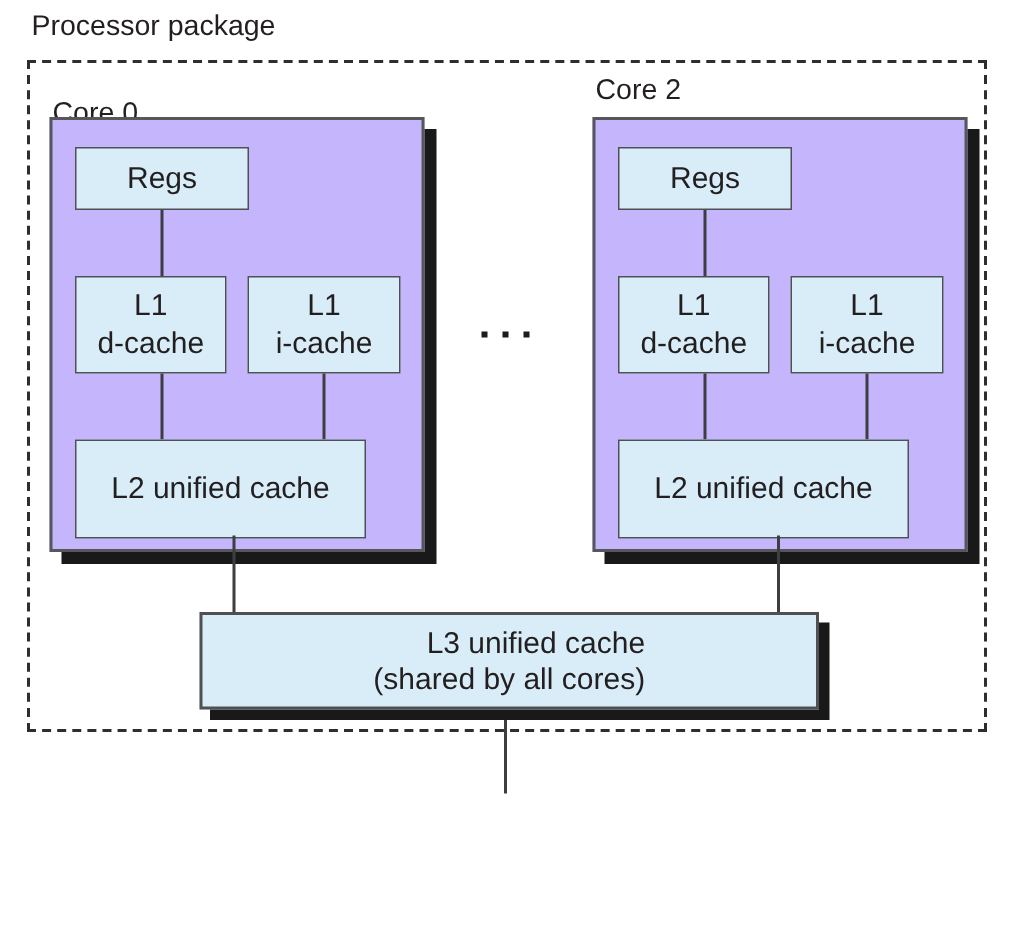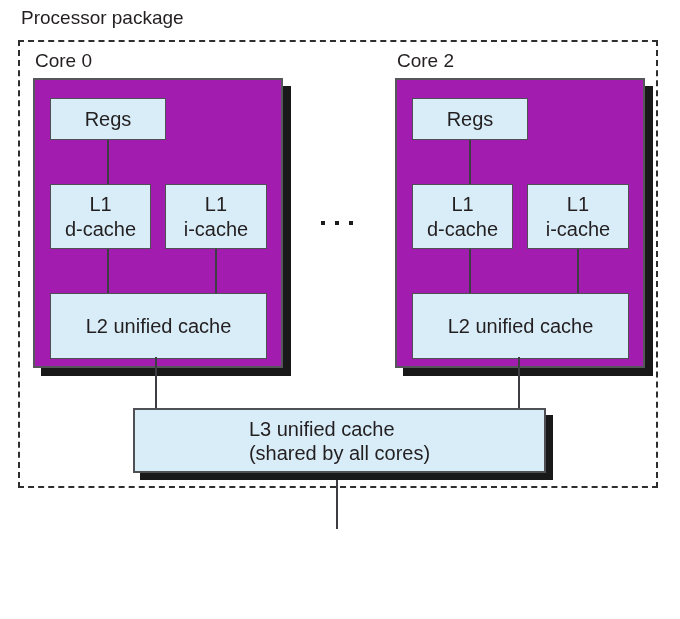--- a/index.html
+++ b/index.html
@@ -25,21 +25,21 @@
   .package-boundary {
     position: absolute;
     left: 18px; top: 40px;
     width: 640px; height: 448px;
     border: 2px dashed #2e2e2e;
   }
   .core {
     position: absolute;
     top: 78px;
     width: 250px; height: 290px;
-    background: #a21caf;
+    background: #c4b5fd;
     border: 2px solid #55575b;
     box-shadow: 8px 8px 0 #191919;
   }
   .core-0 { left: 33px; }
   .core-3 { left: 395px; }
   .cache-box {
     position: absolute;
     background: #d8edf8;
     border: 1.5px solid #4e5054;
     display: flex;
@@ -47,21 +47,21 @@
     justify-content: center;
     text-align: center;
     font-size: 20px;
     line-height: 25px;
     white-space: pre-line;
     color: #231f20;
   }
   .regs   { left: 15px;  top: 18px;  width: 116px; height: 42px; }
   .l1d    { left: 15px;  top: 104px; width: 101px; height: 65px; }
   .l1i    { left: 130px; top: 104px; width: 102px; height: 65px; }
-  .l2     { left: 15px;  top: 213px; width: 217px; height: 66px; }
+  .l2     { left: 15px;  top: 213px; width: 194px; height: 66px; }
   .vline {
     position: absolute;
     width: 2px;
     background: #3c3e42;
   }
   .line-regs-l1d { left: 72px;  top: 60px;  height: 44px; }
   .line-l1d-l2   { left: 72px;  top: 169px; height: 44px; }
   .line-l1i-l2   { left: 180px; top: 169px; height: 44px; }
   .line-l2-l3-left  { left: 155px; top: 357px; height: 52px; z-index: 3; }
   .line-l2-l3-right { left: 518px; top: 357px; height: 52px; z-index: 3; }
@@ -69,21 +69,21 @@
   .l3-box {
     position: absolute;
     left: 133px; top: 408px;
     width: 413px; height: 65px;
     background: #d8edf8;
     border: 2px solid #4e5054;
     box-shadow: 7px 7px 0 #191919;
     display: flex;
     align-items: center;
     justify-content: center;
-    text-align: left;
+    text-align: right;
     font-size: 20px;
     line-height: 24px;
     white-space: pre-line;
     z-index: 4;
   }
   .memory-box {
     position: absolute;
     left: 19px; top: 528px;
     width: 638px; height: 67px;
     background: #a8ddf8;
@@ -110,21 +110,21 @@
 </style>
 </head>
 <body>
 
 <div class="canvas">
 
   <div class="fig-label" style="left:21px; top:7px;">Processor package</div>
 
   <div class="package-boundary"></div>
 
-  <div class="fig-label" style="left:35px; top:50px;">Core 0</div>
+  <div class="fig-label" style="left:35px; top:65px;">Core 0</div>
 
   <div class="fig-label" style="left:397px; top:50px;">Core 2</div>
 
   <div class="core core-0">
     <div class="cache-box regs">Regs</div>
     <div class="vline line-regs-l1d"></div>
     <div class="cache-box l1d">L1
 d-cache</div>
     <div class="cache-box l1i">L1
 i-cache</div>

